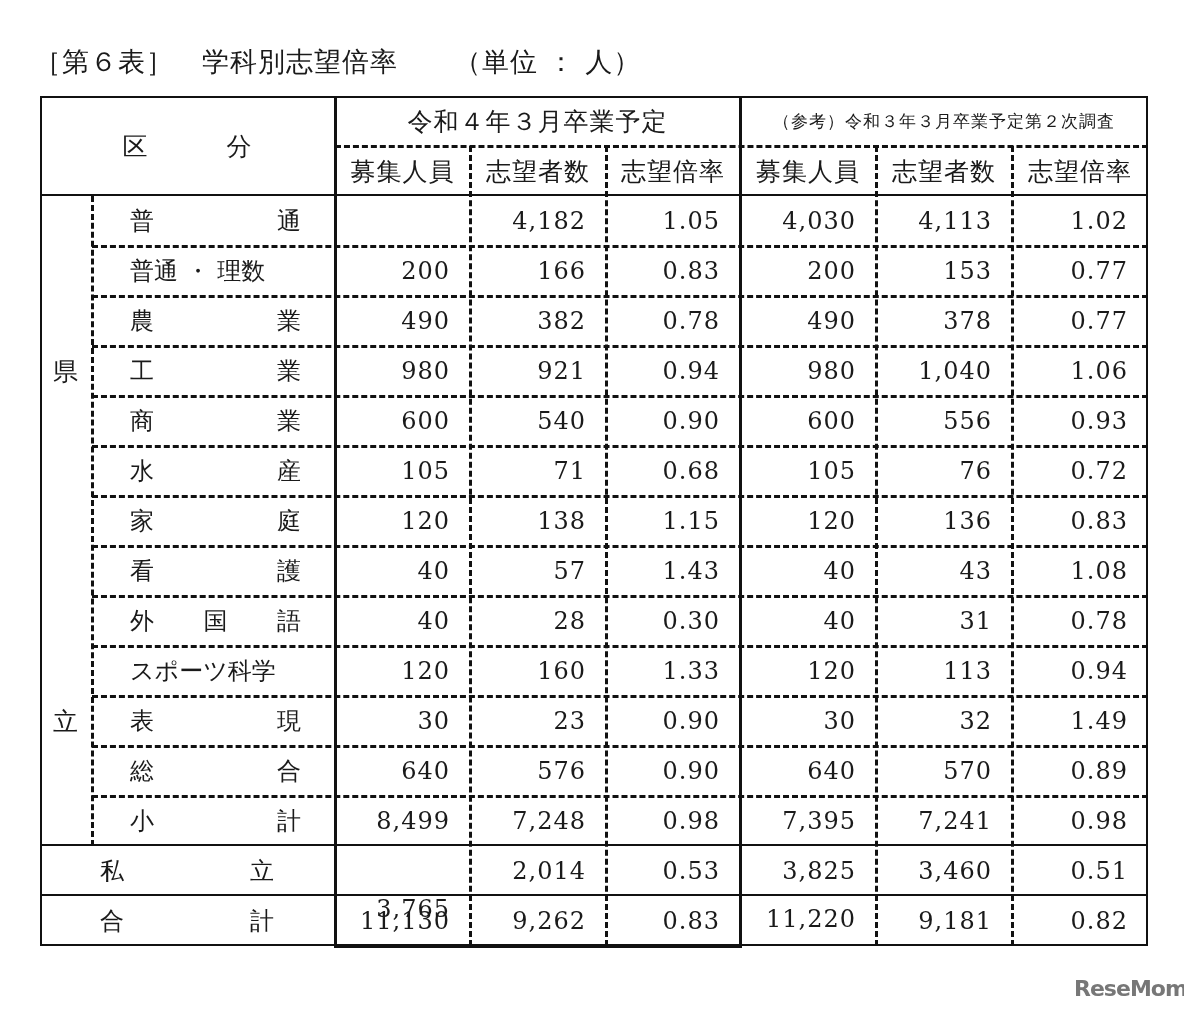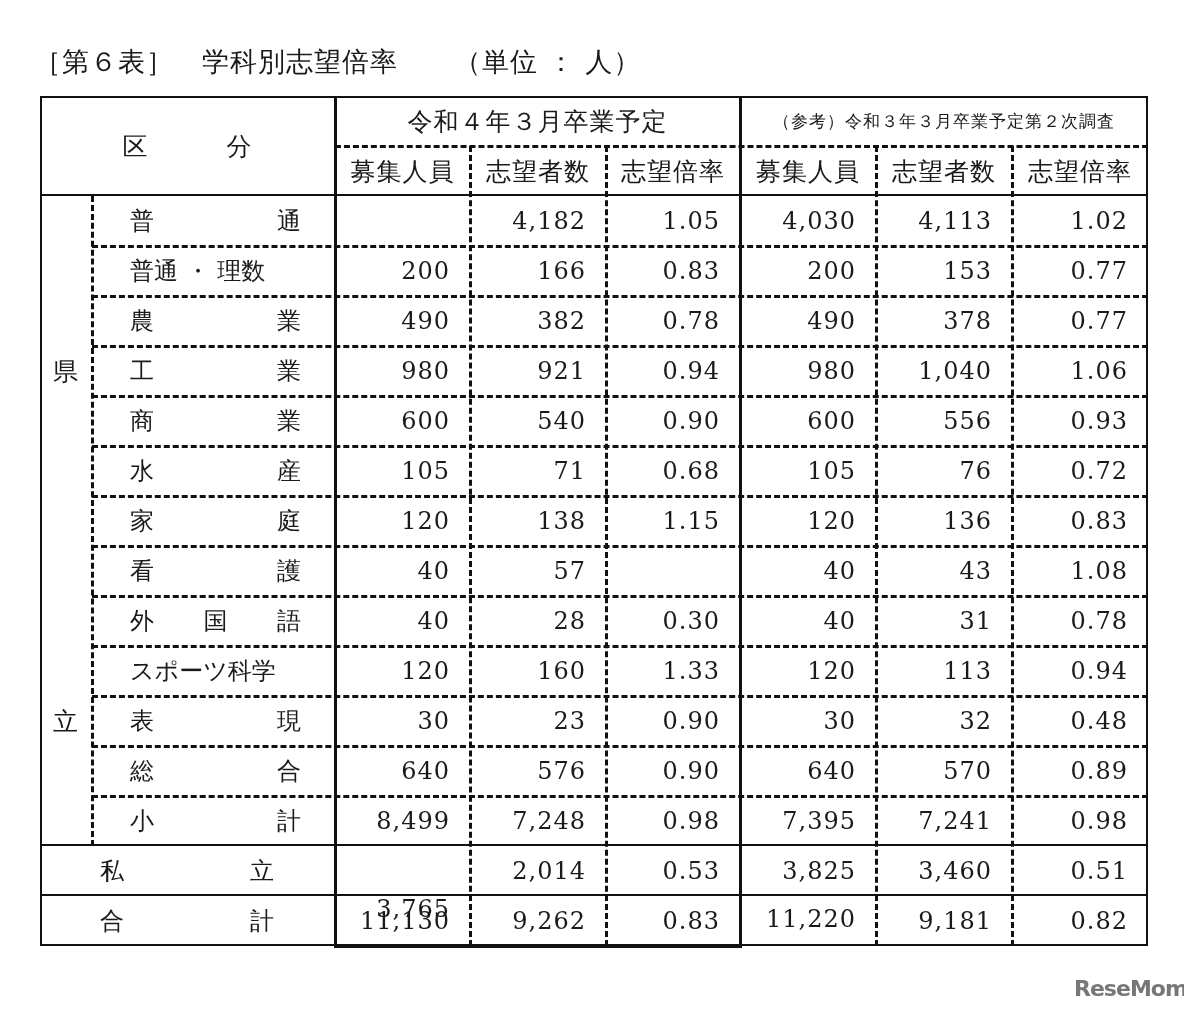--- a/index.html
+++ b/index.html
@@ -105,20 +105,21 @@
     <div class="cell num" style="left:566px;top:400px;width:134px;height:50px;">1.15</div>
     <div class="cell num" style="left:700px;top:400px;width:136px;height:50px;">120</div>
     <div class="cell num" style="left:836px;top:400px;width:136px;height:50px;">136</div>
     <div class="cell num" style="left:972px;top:400px;width:136px;height:50px;">0.83</div>
     <div class="cell lbl" style="left:52px;top:450px;width:243px;height:50px;">
       <span>看</span>
       <span>護</span>
     </div>
     <div class="cell num" style="left:295px;top:450px;width:135px;height:50px;">40</div>
     <div class="cell num" style="left:430px;top:450px;width:136px;height:50px;">57</div>
+    <div class="cell num" style="left:566px;top:450px;width:134px;height:50px;">1.43</div>
     <div class="cell num" style="left:700px;top:450px;width:136px;height:50px;">40</div>
     <div class="cell num" style="left:836px;top:450px;width:136px;height:50px;">43</div>
     <div class="cell num" style="left:972px;top:450px;width:136px;height:50px;">1.08</div>
     <div class="cell lbl" style="left:52px;top:500px;width:243px;height:50px;">
       <span>外</span>
       <span>国</span>
       <span>語</span>
     </div>
     <div class="cell num" style="left:295px;top:500px;width:135px;height:50px;">40</div>
     <div class="cell num" style="left:430px;top:500px;width:136px;height:50px;">28</div>
@@ -137,21 +138,21 @@
     <div class="cell num" style="left:972px;top:550px;width:136px;height:50px;">0.94</div>
     <div class="cell lbl" style="left:52px;top:600px;width:243px;height:50px;">
       <span>表</span>
       <span>現</span>
     </div>
     <div class="cell num" style="left:295px;top:600px;width:135px;height:50px;">30</div>
     <div class="cell num" style="left:430px;top:600px;width:136px;height:50px;">23</div>
     <div class="cell num" style="left:566px;top:600px;width:134px;height:50px;">0.90</div>
     <div class="cell num" style="left:700px;top:600px;width:136px;height:50px;">30</div>
     <div class="cell num" style="left:836px;top:600px;width:136px;height:50px;">32</div>
-    <div class="cell num" style="left:972px;top:600px;width:136px;height:50px;">0.48</div>
+    <div class="cell num" style="left:972px;top:600px;width:136px;height:50px;">1.49</div>
     <div class="cell lbl" style="left:52px;top:650px;width:243px;height:50px;">
       <span>総</span>
       <span>合</span>
     </div>
     <div class="cell num" style="left:295px;top:650px;width:135px;height:50px;">640</div>
     <div class="cell num" style="left:430px;top:650px;width:136px;height:50px;">576</div>
     <div class="cell num" style="left:566px;top:650px;width:134px;height:50px;">0.90</div>
     <div class="cell num" style="left:700px;top:650px;width:136px;height:50px;">640</div>
     <div class="cell num" style="left:836px;top:650px;width:136px;height:50px;">570</div>
     <div class="cell num" style="left:972px;top:650px;width:136px;height:50px;">0.89</div>

